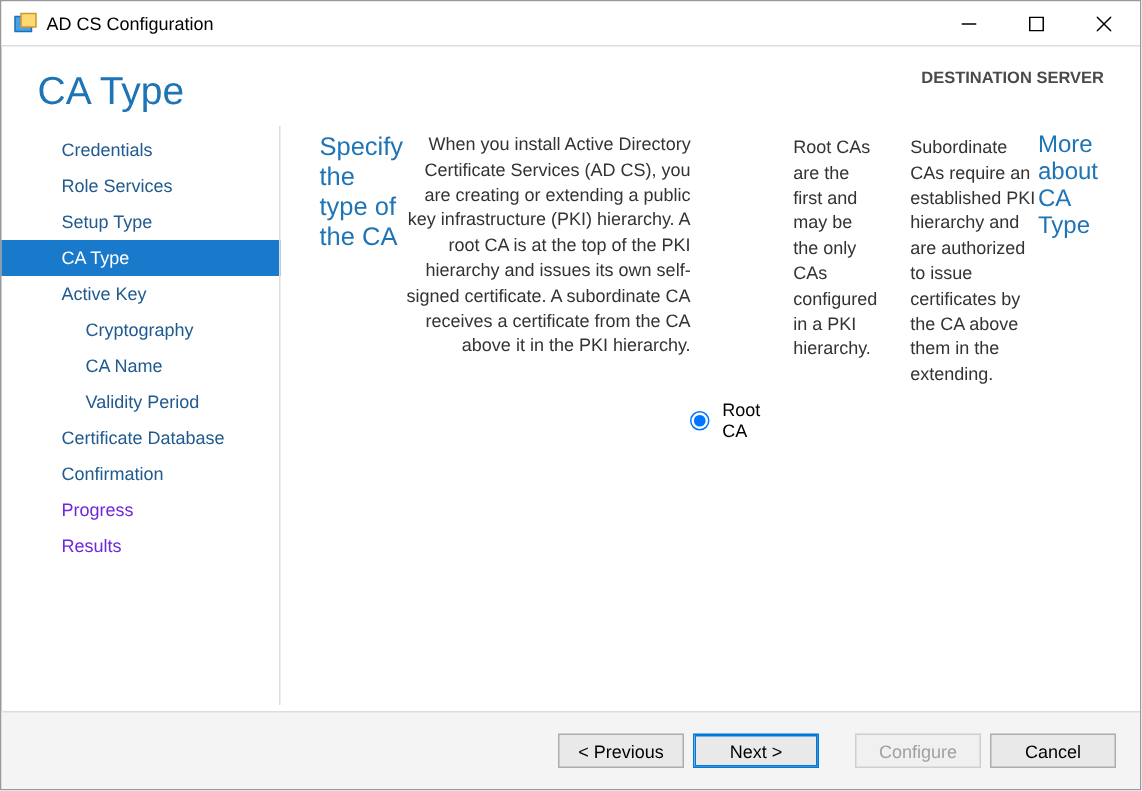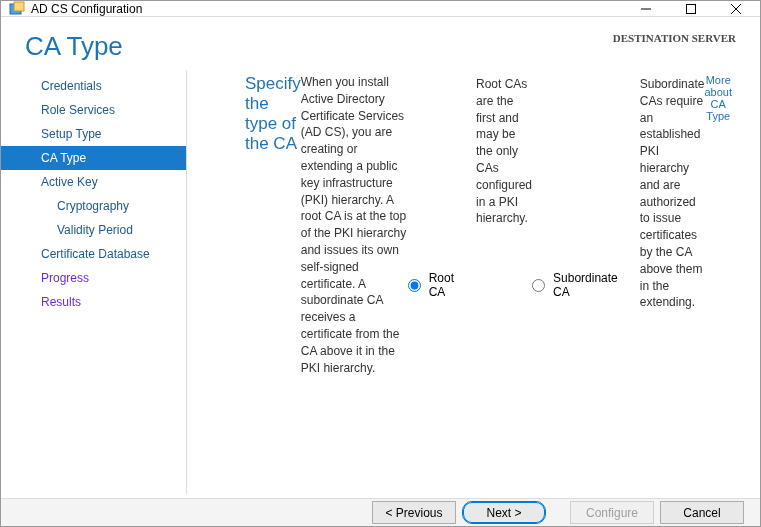--- a/index.html
+++ b/index.html
@@ -10,21 +10,21 @@
     color: #333;
     background: #fff;
   }
   .window {
     width: 761px; height: 527px;
     border: 1px solid #999;
     display: flex; flex-direction: column;
     background: #fff;
   }
   .titlebar {
-    height: 16px;
+    height: 30px;
     display: flex; align-items: center;
     padding: 0 2px 0 8px;
     border-bottom: 1px solid #ddd;
     background: #fff;
   }
   .titlebar .title-icon {
     width: 16px; height: 16px; margin-right: 6px;
     display:inline-flex; align-items:center; justify-content:center;
   }
   .titlebar .title-text { flex: 0 0 auto; color:#000; }
@@ -40,24 +40,24 @@
   }
   .page-head {
     font-size: 26px; font-weight: 300;
     color: #1e74b5;
     flex: 1;
   }
   .dest-block {
     text-align: right; color: #505050; font-size: 11px;
     line-height: 1.4;
   }
-  .dest-block .dest-label { font-weight: 700; color:#4a4a4a;font-family:Liberation Serif, serif; }
+  .dest-block .dest-label { font-weight: 700; color:#4a4a4a; }
   .dest-block .dest-host { color:#555; }
   .body-row {
-    flex: 1; display: flex; min-height: 0; gap: 32px;
+    flex: 1; display: flex; min-height: 0;
   }
   .sidebar {
     width: 186px;
     padding: 8px 0 8px 0;
     position: relative;
   }
   .sidebar::after {
     content:"";
     position:absolute; right:0; top:4px; bottom:4px;
     width:1px; background:#ddd;
@@ -79,53 +79,53 @@
     flex: 1; padding: 8px 28px 8px 26px;
     display:flex; flex-direction:row;
   }
   .content-title {
     font-size: 17px; color:#1e74b5; font-weight: 400;
     margin: 0 0 20px 0;
   }
   .content-para {
     font-size: 12px; color:#333; line-height:1.4;
     margin: 0 0 14px 0;
+    text-align: right;
   }
   .radio-row {
     display:flex; align-items:center; gap:8px;
     margin: 8px 0 2px 0;
   }
   .radio-row input { margin:0; }
   .radio-label { font-size:12px; color:#000; }
   .radio-desc {
     font-size:12px; color:#333; line-height:1.4;
     margin: 2px 0 14px 22px;
   }
   .content-spacer { flex:1; }
   .more-link {
-    color:#1e74b5; font-size:11px;
+    color:#1e74b5; font-size:16px;
     margin-bottom: 22px;
     cursor: pointer;
-    text-align: center;
   }
   .footer {
     border-top: 1px solid #ddd;
-    padding: 2px 16px;
+    padding: 14px 16px;
     display:flex; justify-content:flex-end; gap:6px;
     background:#f4f4f4;
   }
   .btn {
     min-width: 84px; height: 23px;
     border: 1px solid #adadad;
     background: #e9e9e9;
     font-size: 12px;
     display:flex; align-items:center; justify-content:center;
     padding: 0 10px; cursor: pointer; color:#000;
   }
-  .btn.default { border-color:#0078d7; box-shadow: inset 0 0 0 1px #0078d7; border-radius: 10px; }
+  .btn.default { border-color:#0078d7; box-shadow: inset 0 0 0 1px #0078d7; }
   .btn.disabled { color:#a0a0a0; border-color:#cfcfcf; background:#f0f0f0; cursor:default; }
 </style>
 </head>
 <body>
 
 <div class="window">
 
   <div class="titlebar">
     <span class="title-icon">
       <svg width="16" height="16" viewBox="0 0 16 16">
@@ -162,40 +162,38 @@
 
   <div class="body-row">
 
     <div class="sidebar">
       <div class="nav-item">Credentials</div>
       <div class="nav-item">Role Services</div>
       <div class="nav-item">Setup Type</div>
       <div class="nav-item selected">CA Type</div>
       <div class="nav-item">Active Key</div>
       <div class="nav-item sub">Cryptography</div>
+      <div class="nav-item sub">CA Name</div>
       <div class="nav-item sub">Validity Period</div>
       <div class="nav-item">Certificate Database</div>
+      <div class="nav-item">Confirmation</div>
       <div class="nav-item disabled">Progress</div>
       <div class="nav-item disabled">Results</div>
     </div>
 
     <div class="content">
       <h2 class="content-title">Specify the type of the CA</h2>
       <p class="content-para">When you install Active Directory Certificate Services (AD CS), you are creating or extending a public key infrastructure (PKI) hierarchy. A root CA is at the top of the PKI hierarchy and issues its own self-signed certificate. A subordinate CA receives a certificate from the CA above it in the PKI hierarchy.</p>
 
       <div class="radio-row">
         <input type="radio" name="catype" checked="" style="">
         <span class="radio-label">Root CA</span>
       </div>
       <div class="radio-desc">Root CAs are the first and may be the only CAs configured in a PKI hierarchy.</div>
 
-      <div class="radio-row">
-        <input type="radio" name="catype" style="">
-        <span class="radio-label">Subordinate CA</span>
-      </div>
       <div class="radio-desc">Subordinate CAs require an established PKI hierarchy and are authorized to issue certificates by the CA above them in the extending.</div>
 
       <div class="content-spacer"></div>
       <div class="more-link">More about CA Type</div>
     </div>
 
   </div>
 
   <div class="footer">
     <div class="btn">&lt; Previous</div>

